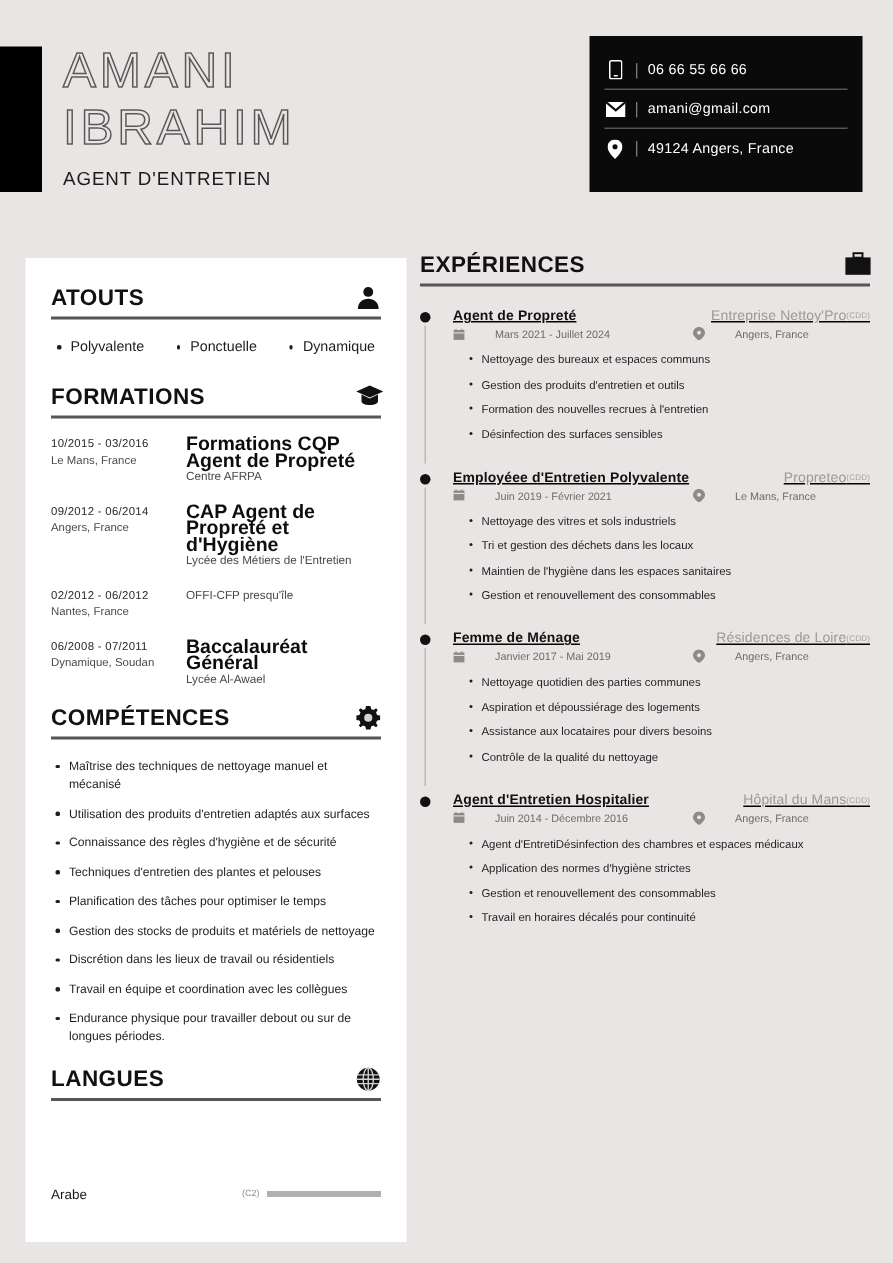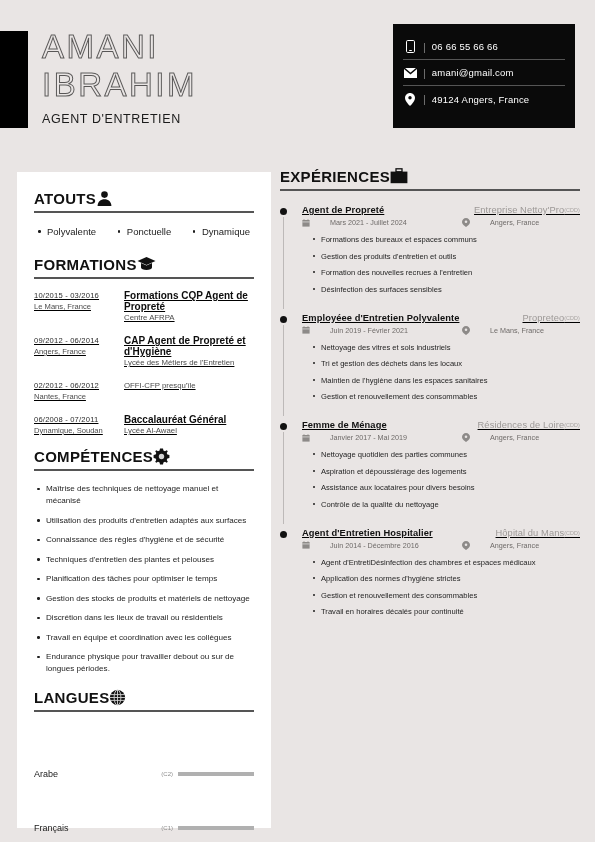--- a/index.html
+++ b/index.html
@@ -87,21 +87,21 @@
   .main {
     position: absolute;
     left: 280px; top: 168px;
     width: 300px;
   }
 
   
   .sec-head {
     display: flex;
     align-items: flex-end;
-    justify-content: flex-start;
+    justify-content: space-between;
   }
   .sec-title {
     font-size: 15px;
     font-weight: 700;
     letter-spacing: 0.3px;
     color: #111;
   }
   .sec-rule {
     height: 2px;
     background: #555;
@@ -126,32 +126,32 @@
     content: "";
     position: absolute;
     left: 0; top: 4px;
     width: 2.5px; height: 2.5px;
     background: #1c1c1c;
     border-radius: 50%;
   }
 
   
   .formations { padding-top: 11px; }
-  .form-item { display: flex; margin-bottom: 12px; text-decoration: underline; }
+  .form-item { display: flex; margin-bottom: 12px; }
   .form-left { width: 90px; flex: 0 0 90px; }
   .form-date {
     font-size: 7.6px; color: #2a2a2a; letter-spacing: 0.2px;
     line-height: 11px;
   }
   .form-place {
     font-size: 7.6px; color: #4a4a4a; line-height: 11px;
   }
   .form-right { flex: 1; }
   .form-deg {
-    font-size: 10px; font-weight: 700; color: #0d0d0d; line-height: 11px;
+    font-size: 13px; font-weight: 700; color: #0d0d0d; line-height: 11px;
   }
   .form-school {
     font-size: 7.8px; color: #4a4a4a; line-height: 11px;
   }
 
   
   .comps { padding-top: 12px; }
   .comp {
     font-size: 8.1px;
     color: #1e1e1e;
@@ -489,21 +489,21 @@
         </span>
         <span class="meta-item meta-right">
           <svg width="8" height="9" viewBox="0 0 8 9">
               <path d="M4 0 C1.8 0 0 1.8 0 4 C0 6.6 4 9 4 9 C4 9 8 6.6 8 4 C8 1.8 6.2 0 4 0 Z" fill="#8d8a88"></path>
               <circle cx="4" cy="3.8" r="1.3" fill="#e9e5e4"></circle>
             </svg>
           <span>Angers, France</span>
         </span>
       </div>
       <div class="exp-bullets">
-        <div class="exp-b">Formations des bureaux et espaces communs</div>
+        <div class="exp-b">Nettoyage des bureaux et espaces communs</div>
         <div class="exp-b">Gestion des produits d'entretien et outils</div>
         <div class="exp-b">Formation des nouvelles recrues à l'entretien</div>
         <div class="exp-b">Désinfection des surfaces sensibles</div>
       </div>
     </div>
 
     <div class="exp">
       <div class="exp-top">
         <span class="exp-role">Employéee d'Entretien Polyvalente</span>
         <span class="exp-co"><span>Propreteo</span><span class="exp-contract">(CDD)</span></span>

